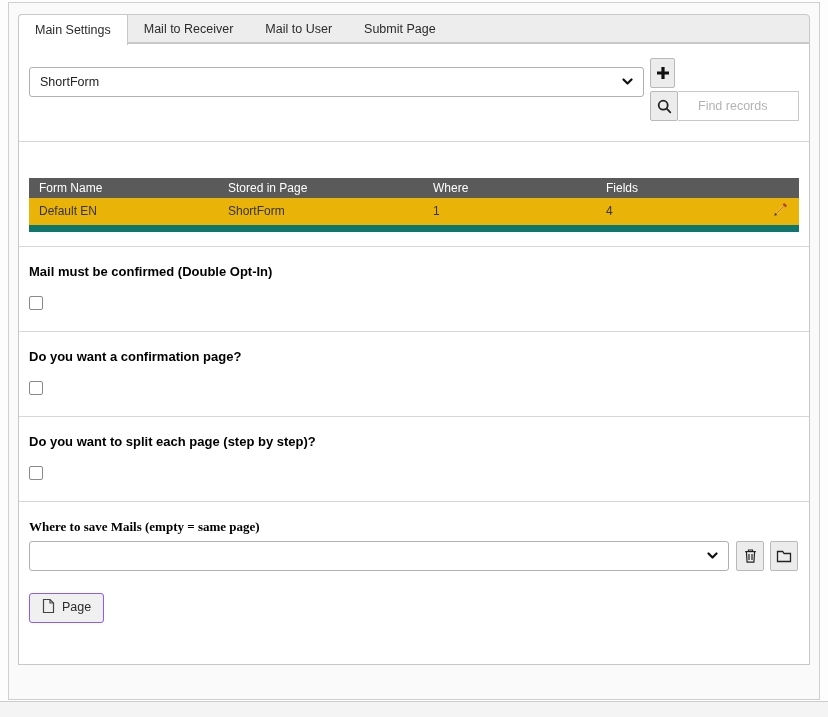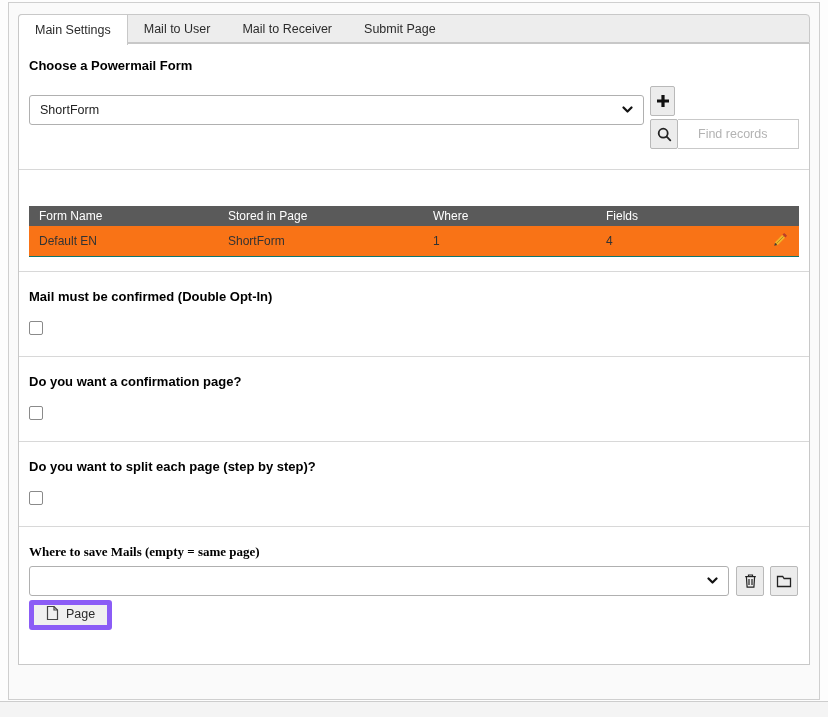--- a/index.html
+++ b/index.html
@@ -162,22 +162,22 @@
   }
   table.records th:nth-child(1) { width: 189px; }
   table.records th:nth-child(2) { width: 205px; }
   table.records th:nth-child(3) { width: 173px; }
   table.records th:nth-child(5) { width: 50px; }
   table.records td {
     font-size: 12px;
     color: #333;
     padding: 0 10px;
     height: 30px;
-    background: #f97316;
-    border-bottom: 1px solid #0f766e;
+    background: #eab308;
+    border-bottom: 7px solid #0f766e;
   }
   td.cell-edit { text-align: right; }
   .edit-link { display: inline-block; cursor: pointer; line-height: 0; }
 
   
   .section-check { padding: 17px 10px 21px 10px; }
   .section-check .sec-heading { margin-bottom: 17px; }
   input.cbx {
     appearance: none;
     -webkit-appearance: none;
@@ -190,25 +190,25 @@
   }
 
   
   .section-save { padding: 17px 10px 0 10px; }
   .section-save .sec-heading { margin-bottom: 7px; font-family: Liberation Serif, serif; }
   .save-row { display: flex; align-items: flex-start; }
   .select-save { width: 700px; }
   .btn-trash { width: 28px; height: 30px; margin-left: 7px; }
   .btn-folder { width: 28px; height: 30px; margin-left: 6px; }
   .btn-page {
-    margin-top: 4px;
+    margin-top: 22px;
     height: 30px;
     padding: 0 12px;
     background: #f0f0f0;
-    border: 5px solid #8b5cf6;
+    border: 1px solid #8b5cf6;
     border-radius: 3px;
     display: inline-flex;
     align-items: center;
     gap: 7px;
     font-size: 12.5px;
     color: #2b2b2b;
     cursor: pointer;
   }
   .btn-page .lbl { line-height: 1; }
 </style>
@@ -216,34 +216,33 @@
 <body>
 
 <div class="outer-frame">
 
 
   <div class="tabbar">
     <div class="tab active">
       <span>Main Settings</span>
     </div>
     <div class="tab">
+      <span>Mail to Receiver</span>
+    </div>
+    <div class="tab">
       <span>Mail to User</span>
-    </div>
-    <div class="tab">
-      <span>Mail to Receiver</span>
     </div>
     <div class="tab">
       <span>Submit Page</span>
     </div>
   </div>
 
   <div class="panel">
 
     <div class="section first section-form">
-      <div class="sec-heading">Choose a Powermail Form</div>
       <div class="form-row">
         <div class="ui-select select-main">
           <span>ShortForm</span>
           <span class="chev">
             <svg width="11" height="8" viewBox="0 0 11 8">
                 <path d="M1.5 1.5l4 4 4-4" stroke="#111" stroke-width="2.2" fill="none" stroke-linecap="round" stroke-linejoin="round"></path>
               </svg>
           </span>
         </div>
         <div class="picker-tools">

